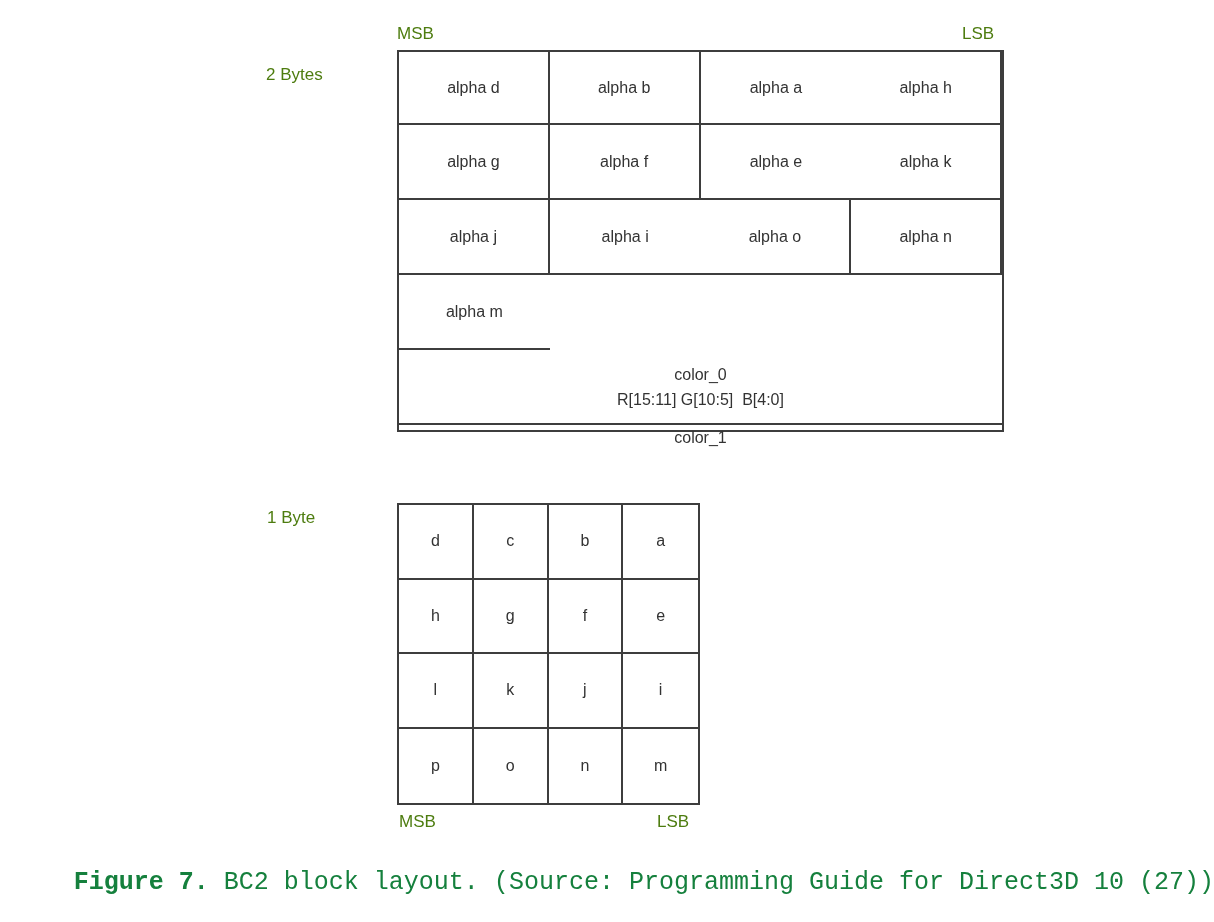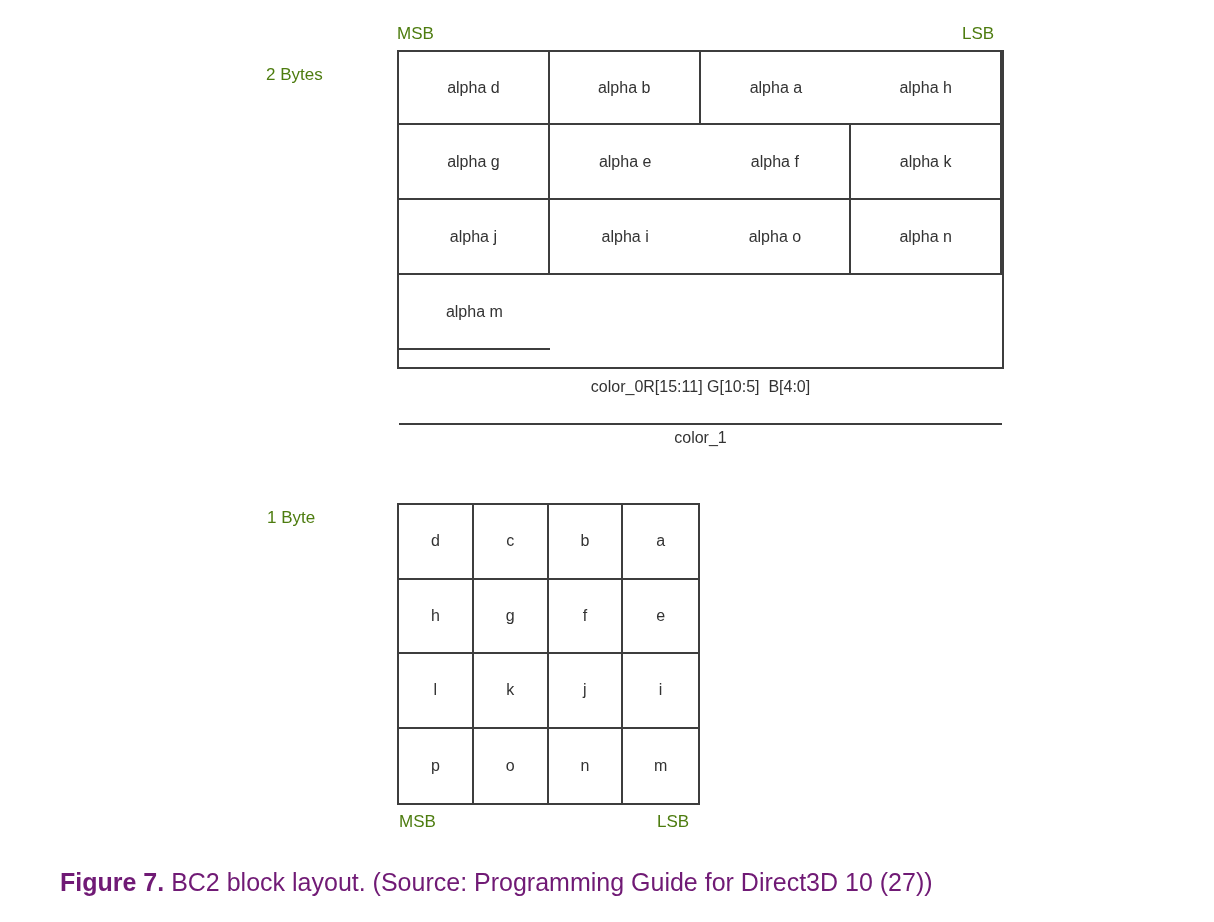--- a/index.html
+++ b/index.html
@@ -28,21 +28,21 @@
   .lbl-msb-top { left: 397px; top: 24px; }
   .lbl-lsb-top { left: 962px; top: 24px; }
   .lbl-msb-bottom { left: 399px; top: 812px; }
   .lbl-lsb-bottom { left: 657px; top: 812px; }
 
   .word-grid {
     position: absolute;
     left: 397px;
     top: 50px;
     width: 607px;
-    height: 319px;
+    height: 382px;
     box-sizing: border-box;
     border: 2px solid #3d3d3d;
     display: grid;
     grid-template-columns: repeat(4, 1fr);
     grid-template-rows: 73px 75px 75px 75px 75px 1fr;
     background: #ffffff;
   }
   .word-grid .cell {
     box-sizing: border-box;
     border-right: 2px solid #3d3d3d;
@@ -51,20 +51,21 @@
     align-items: center;
     justify-content: center;
     font-size: 16px;
   }
   .word-grid .cell.col-last { border-right: none; }
   .word-grid .wide {
     grid-column: 1 / -1;
     box-sizing: border-box;
     border-bottom: 2px solid #3d3d3d;
     display: flex;
+    flex-direction: column;
     align-items: center;
     justify-content: center;
     font-size: 16px;
     line-height: 25px;
   }
   .word-grid .wide.row-last { border-bottom: none; }
   .subline { white-space: pre; }
 
   .byte-grid {
     position: absolute;
@@ -89,24 +90,24 @@
     font-size: 16px;
   }
   .byte-grid .cell.col-last { border-right: none; }
   .byte-grid .cell.row-last { border-bottom: none; }
 
   .caption {
     position: absolute;
     left: 60px;
     top: 868px;
     width: 1154px;
-    text-align: left;
-    font-family: Liberation Sans, sans-serif;
+    text-align: right;
+    font-family: Liberation Mono, monospace;
     font-size: 25px;
-    color: #701a75;
+    color: #15803d;
     white-space: nowrap;
   }
   .caption .cap-label { font-weight: bold; }
 </style>
 </head>
 <body>
 
 <div class="page">
 
   <div class="lbl lbl-2bytes">2 Bytes</div>
@@ -115,22 +116,22 @@
   <div class="lbl lbl-msb-top">MSB</div>
   <div class="lbl lbl-lsb-top">LSB</div>
 
   <div class="word-grid">
     <div class="cell">alpha d</div>
     <div class="cell">alpha b</div>
     <div class="cell col-last">alpha a</div>
 
     <div class="cell">alpha h</div>
     <div class="cell">alpha g</div>
+    <div class="cell">alpha f</div>
     <div class="cell col-last">alpha e</div>
-    <div class="cell">alpha f</div>
 
     <div class="cell">alpha k</div>
     <div class="cell">alpha j</div>
     <div class="cell col-last">alpha i</div>
 
     <div class="cell">alpha o</div>
     <div class="cell">alpha n</div>
     <div class="cell col-last">alpha m</div>
 
     <div class="wide">

